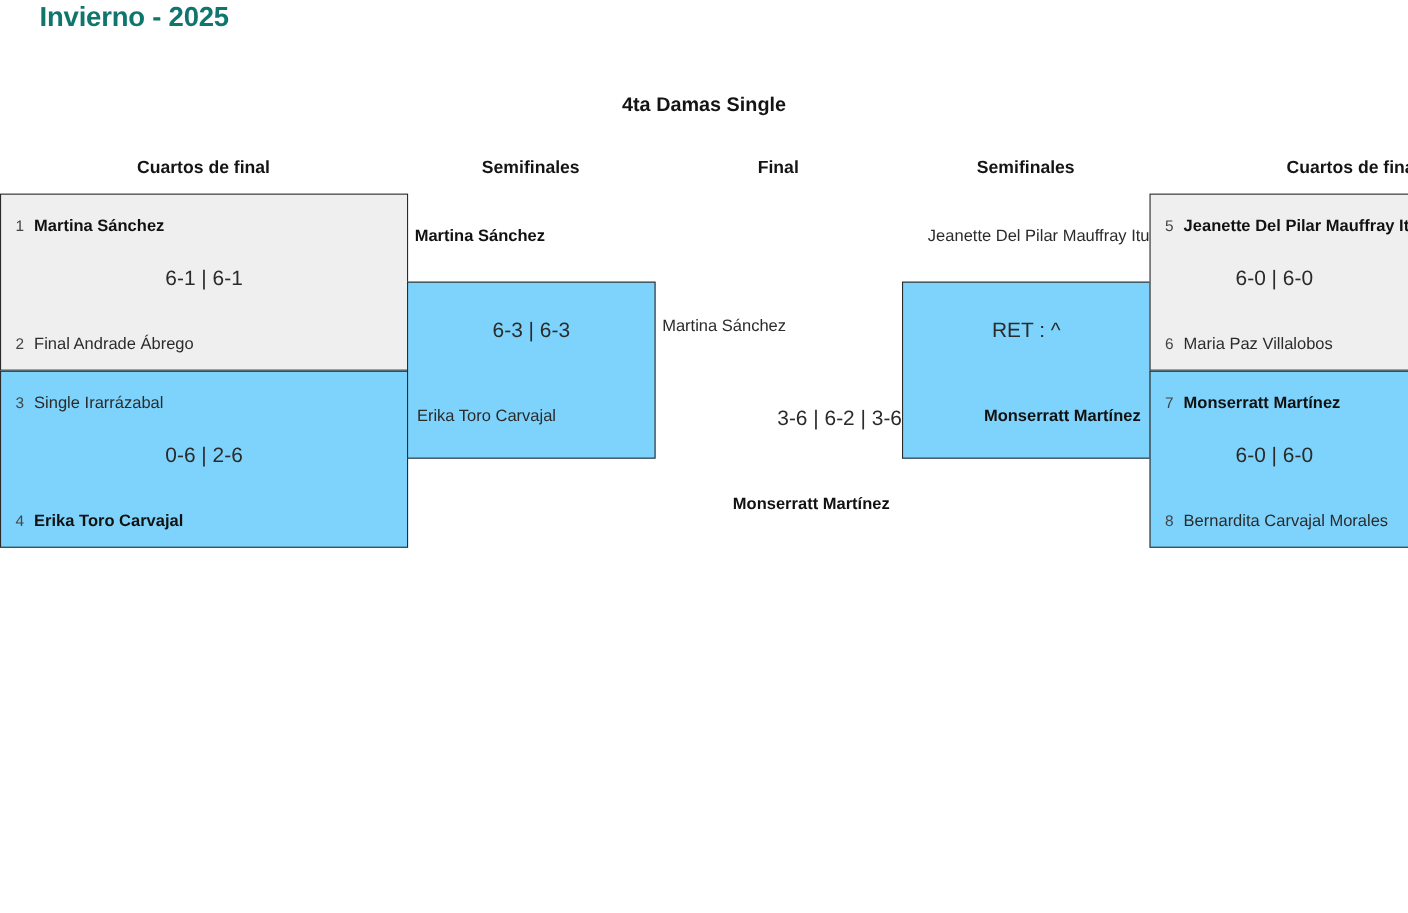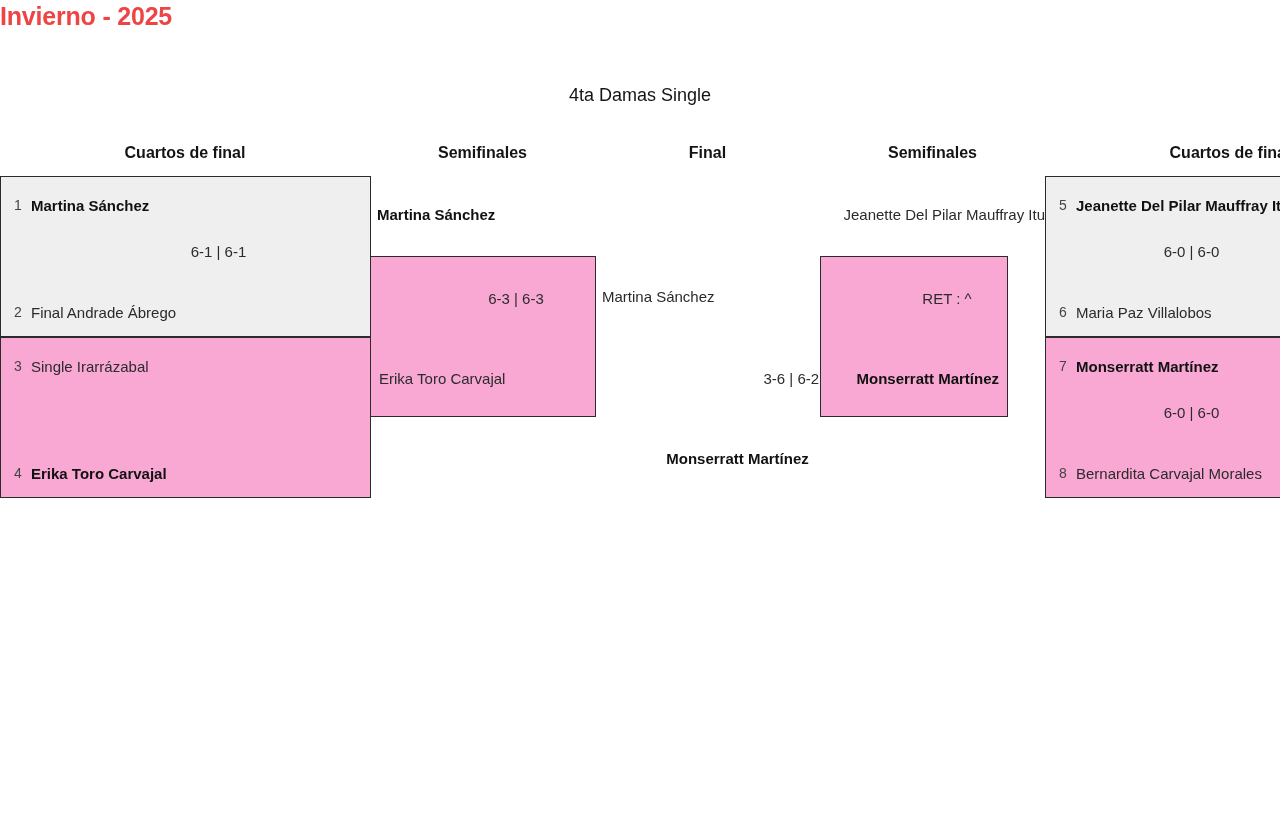--- a/index.html
+++ b/index.html
@@ -32,22 +32,23 @@
 
   .title-block {
     position: absolute;
     left: 0; top: 2px;
     line-height: 1.12;
   }
   .title-line {
     font-size: 25px;
     font-weight: 700;
     letter-spacing: -0.2px;
-    color: #ef4444;
-    white-space: nowrap;
+    color: #0f766e;
+    white-space: nowrap;
+    padding-left: 36px;
   }
 
   
   .logo {
     position: absolute;
     right: 4px;
     top: 6px;
     width: 232px;
     height: 62px;
   }
@@ -72,21 +73,21 @@
     line-height: 62px;
   }
 
   
   .bracket-title {
     position: absolute;
     left: 0; top: 85px;
     width: 1280px;
     text-align: center;
     font-size: 18px;
-    font-weight: 400;
+    font-weight: 700;
     color: #141414;
   }
 
   
   .round-header {
     position: absolute;
     top: 144px;
     font-size: 16px;
     font-weight: 700;
     color: #141414;
@@ -96,21 +97,21 @@
   .rh-qf-left  { left: 0px;   width: 370px; }
   .rh-sf-left  { left: 370px; width: 225px; }
   .rh-final    { left: 595px; width: 225px; }
   .rh-sf-right { left: 820px; width: 225px; }
   .rh-qf-right { left: 1045px; width: 370px; text-align: center; }
 
   
   .match {
     position: absolute;
     border: 1px solid #2b2b2b;
-    background: #f9a8d4;
+    background: #7dd3fc;
   }
   .match.highlight { background: #efefef; }
 
   .slot {
     position: absolute;
     left: 0;
     width: 100%;
     display: flex;
     align-items: center;
     font-size: 15px;
@@ -129,24 +130,23 @@
     margin-right: 4px;
   }
 
   .pname { color: #2b2b2b; font-weight: 400; }
   .pname.winner { color: #111111; font-weight: 700; }
 
   .score {
     position: absolute;
     left: 0;
     width: 100%;
-    font-size: 15px;
+    font-size: 19px;
     color: #2b2b2b;
     text-align: center;
-    margin-left: 33px;
   }
 
   
   .adv-label {
     position: absolute;
     font-size: 15px;
     white-space: nowrap;
     color: #2b2b2b;
   }
   .adv-label.winner { font-weight: 700; color: #111111; }
@@ -183,20 +183,21 @@
       <span class="seed">2</span>
       <span class="pname">Final Andrade Ábrego</span>
     </div>
   </div>
 
   <div class="match" style="left:0px; top:337px; width:371px; height:161px;">
     <div class="slot left-align" style="top:13px; height:30px;">
       <span class="seed">3</span>
       <span class="pname">Single Irarrázabal</span>
     </div>
+    <div class="score" style="top:66px;">0-6 | 2-6</div>
     <div class="slot left-align" style="top:120px; height:30px;">
       <span class="seed">4</span>
       <span class="pname winner">Erika Toro Carvajal</span>
     </div>
   </div>
 
   <div class="adv-label la winner" style="left:377px; top:206px;">Martina Sánchez</div>
 
   <div class="match" style="left:370px; top:256px; width:226px; height:161px;">
     <div class="score" style="top:33px;">6-3 | 6-3</div>
@@ -208,21 +209,21 @@
   <div class="adv-label la" style="left:602px; top:288px;">Martina Sánchez</div>
 
   <div class="score" style="position:absolute; left:595px; top:370px; width:225px; text-align:right;">3-6 | 6-2 | 3-6</div>
 
   <div class="adv-label winner" style="left:595px; top:450px; width:285px; text-align:center;">Monserratt Martínez</div>
 
   <div class="adv-label ra" style="left:820px; top:206px; width:225px; overflow:hidden;">
     <span>Jeanette Del Pilar Mauffray Itu</span>
   </div>
 
-  <div class="match" style="left:820px; top:256px; width:188px; height:161px;">
+  <div class="match" style="left:820px; top:256px; width:226px; height:161px;">
     <div class="score" style="top:33px;">RET : ^</div>
     <div class="slot right-align" style="top:106px; height:30px;">
       <span class="pname winner">Monserratt Martínez</span>
     </div>
   </div>
 
   <div class="match highlight" style="left:1045px; top:176px; width:371px; height:161px;">
     <div class="slot left-align" style="top:13px; height:30px;">
       <span class="seed">5</span>
       <span class="pname winner">Jeanette Del Pilar Mauffray Itu</span>

